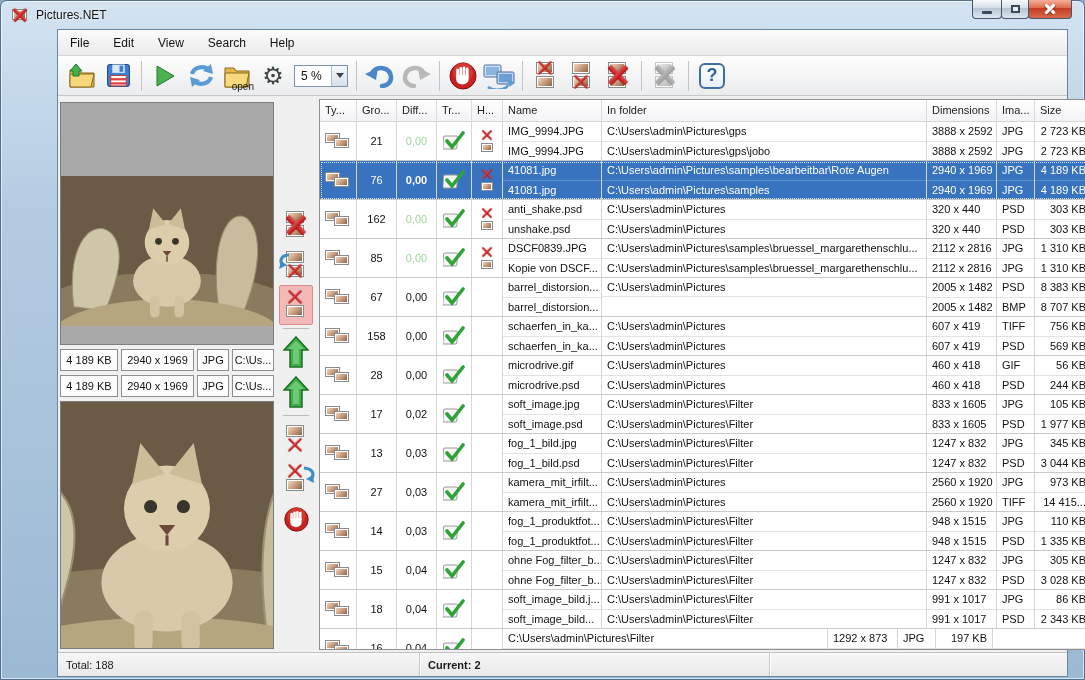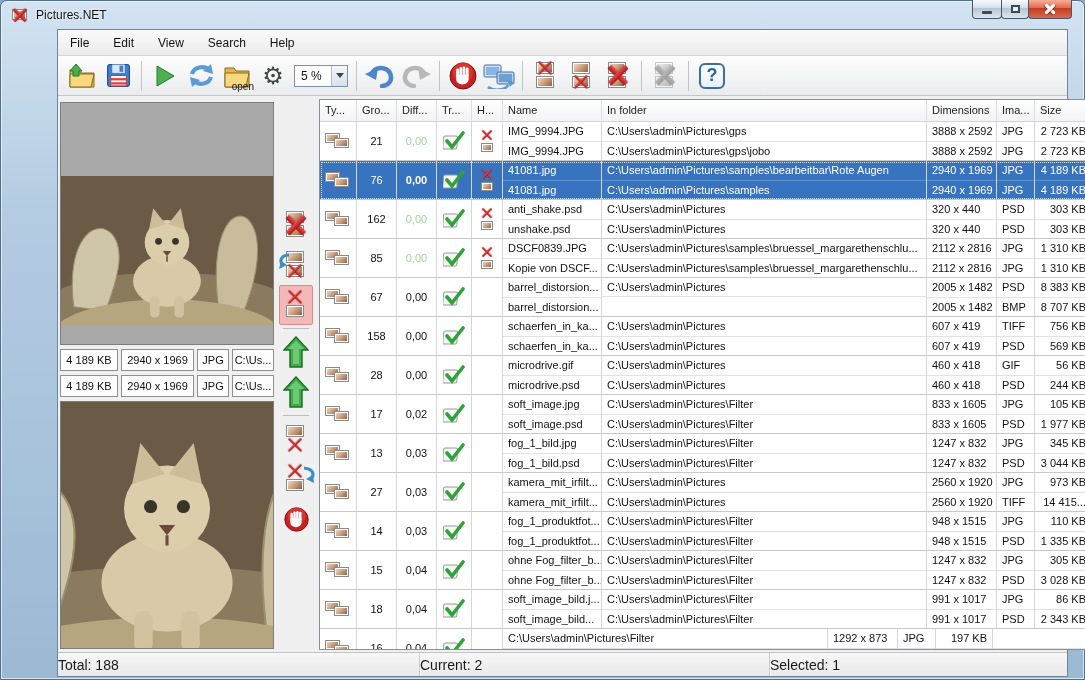--- a/index.html
+++ b/index.html
@@ -111,23 +111,23 @@
   .sbtn{position:absolute;left:0;width:16px;height:17px;background:linear-gradient(#fdfdfd,#dfe5ec);
     border:1px solid #b9c3cf;display:flex;align-items:center;justify-content:center;}
   .sbtn.up{top:0;} .sbtn.down{bottom:0;}
   .tri-up-s{width:0;height:0;border-left:4px solid transparent;border-right:4px solid transparent;border-bottom:5px solid #4a5a6a;}
   .tri-down-s{width:0;height:0;border-left:4px solid transparent;border-right:4px solid transparent;border-top:5px solid #4a5a6a;}
   .sthumb{position:absolute;left:0;top:20px;width:16px;height:48px;border:1px solid #98a8bc;border-radius:2px;
     background:linear-gradient(90deg,#e6edf5,#c8d6e6);}
   
   .statusbar{position:absolute;left:0;right:0;bottom:0;height:24px;display:flex;
     background:linear-gradient(#f7f7f7,#e9e9e9);border-top:1px solid #c2c2c2;}
-  .ssec{font-size:14px;color:#1a1a1a;display:flex;align-items:center;
+  .ssec{font-size:11px;color:#1a1a1a;display:flex;align-items:center;padding-left:8px;
     border-right:1px solid #c8c8c8;box-shadow:1px 0 0 #fff;}
-  .s1{width:362px;} .s2{width:350px;} .s3{flex:1;border-right:none;box-shadow:none;}
+  .s1{width:362px;} .s2{width:350px;font-weight:bold;} .s3{flex:1;border-right:none;box-shadow:none;}
   
   .chkwrap{position:relative;width:22px;height:20px;}
   .chkwrap svg{position:absolute;left:0;top:0;}
 </style>
 </head>
 <body>
 
 <div class="win">
 
   <div class="titlebar">
@@ -1049,17 +1049,16 @@
           <div class="sbtn down">
               <span class="tri-down-s"></span>
             </div>
         </div>
       </div>
     </div>
 
     <div class="statusbar">
       <div class="ssec s1">Total: 188</div>
       <div class="ssec s2">Current: 2</div>
-      <div class="ssec s3">Selected: 1</div>
     </div>
 
   </div>
 </div>
 
 </body></html>

